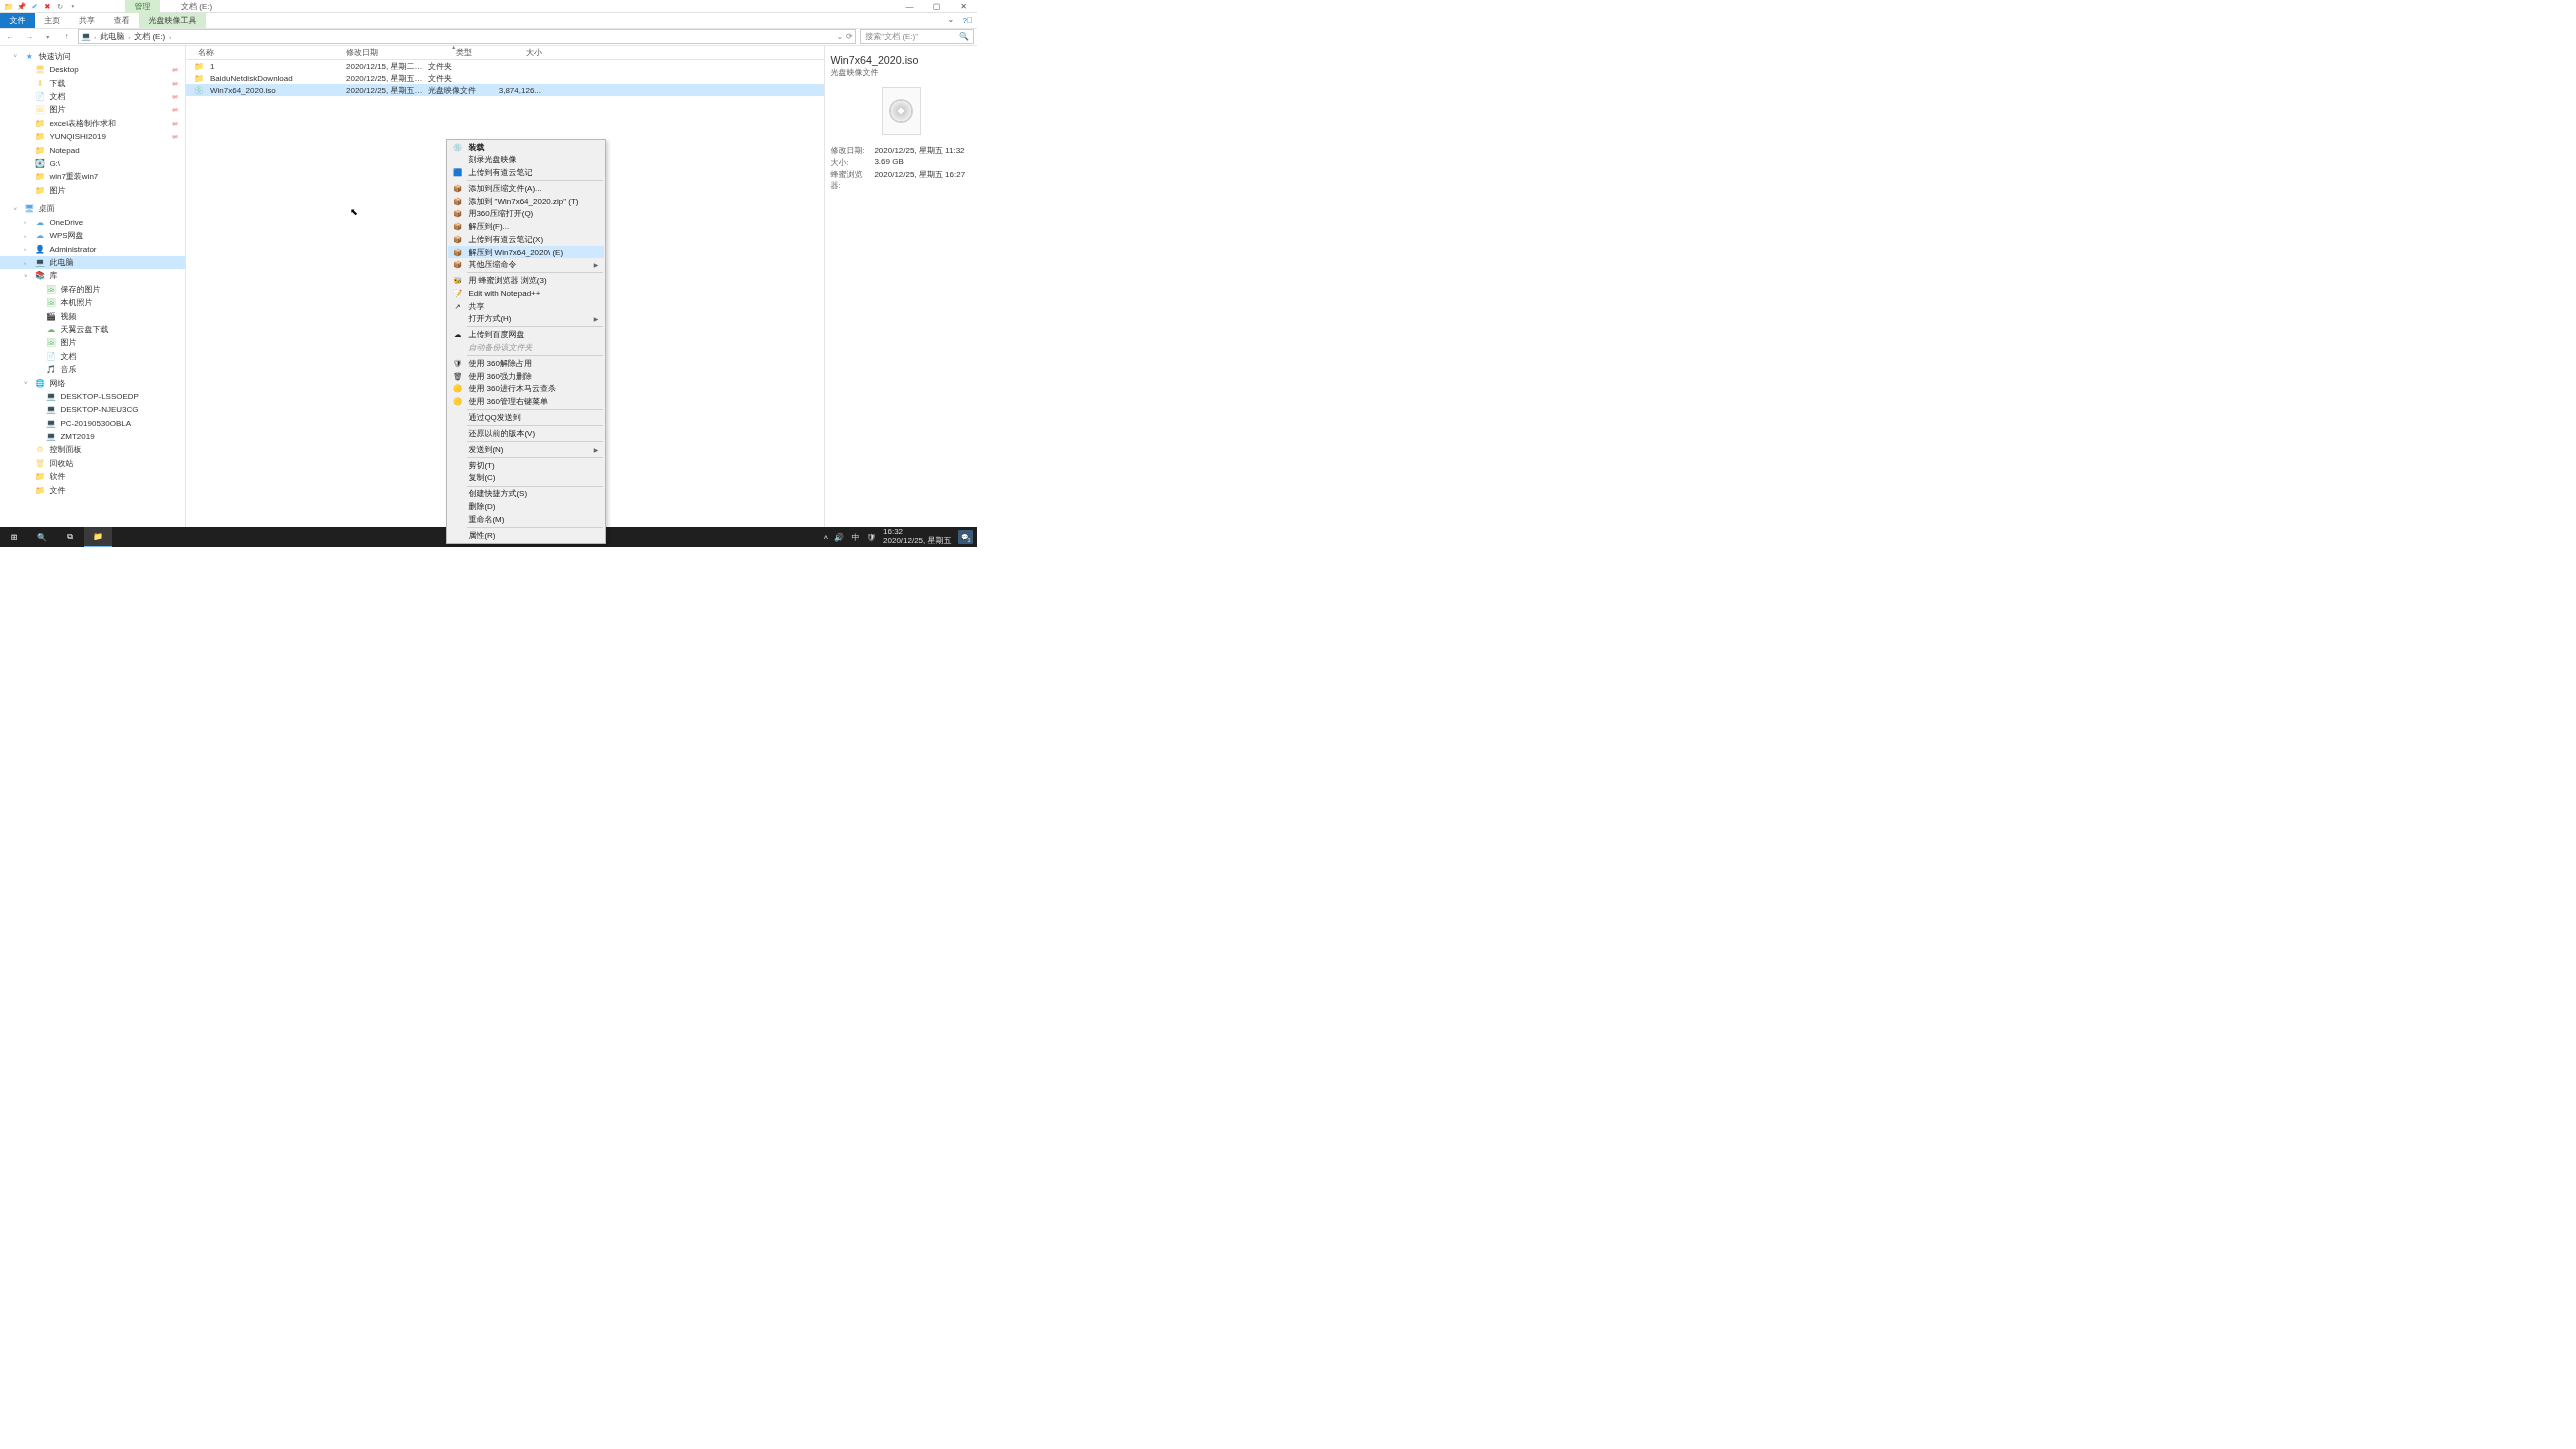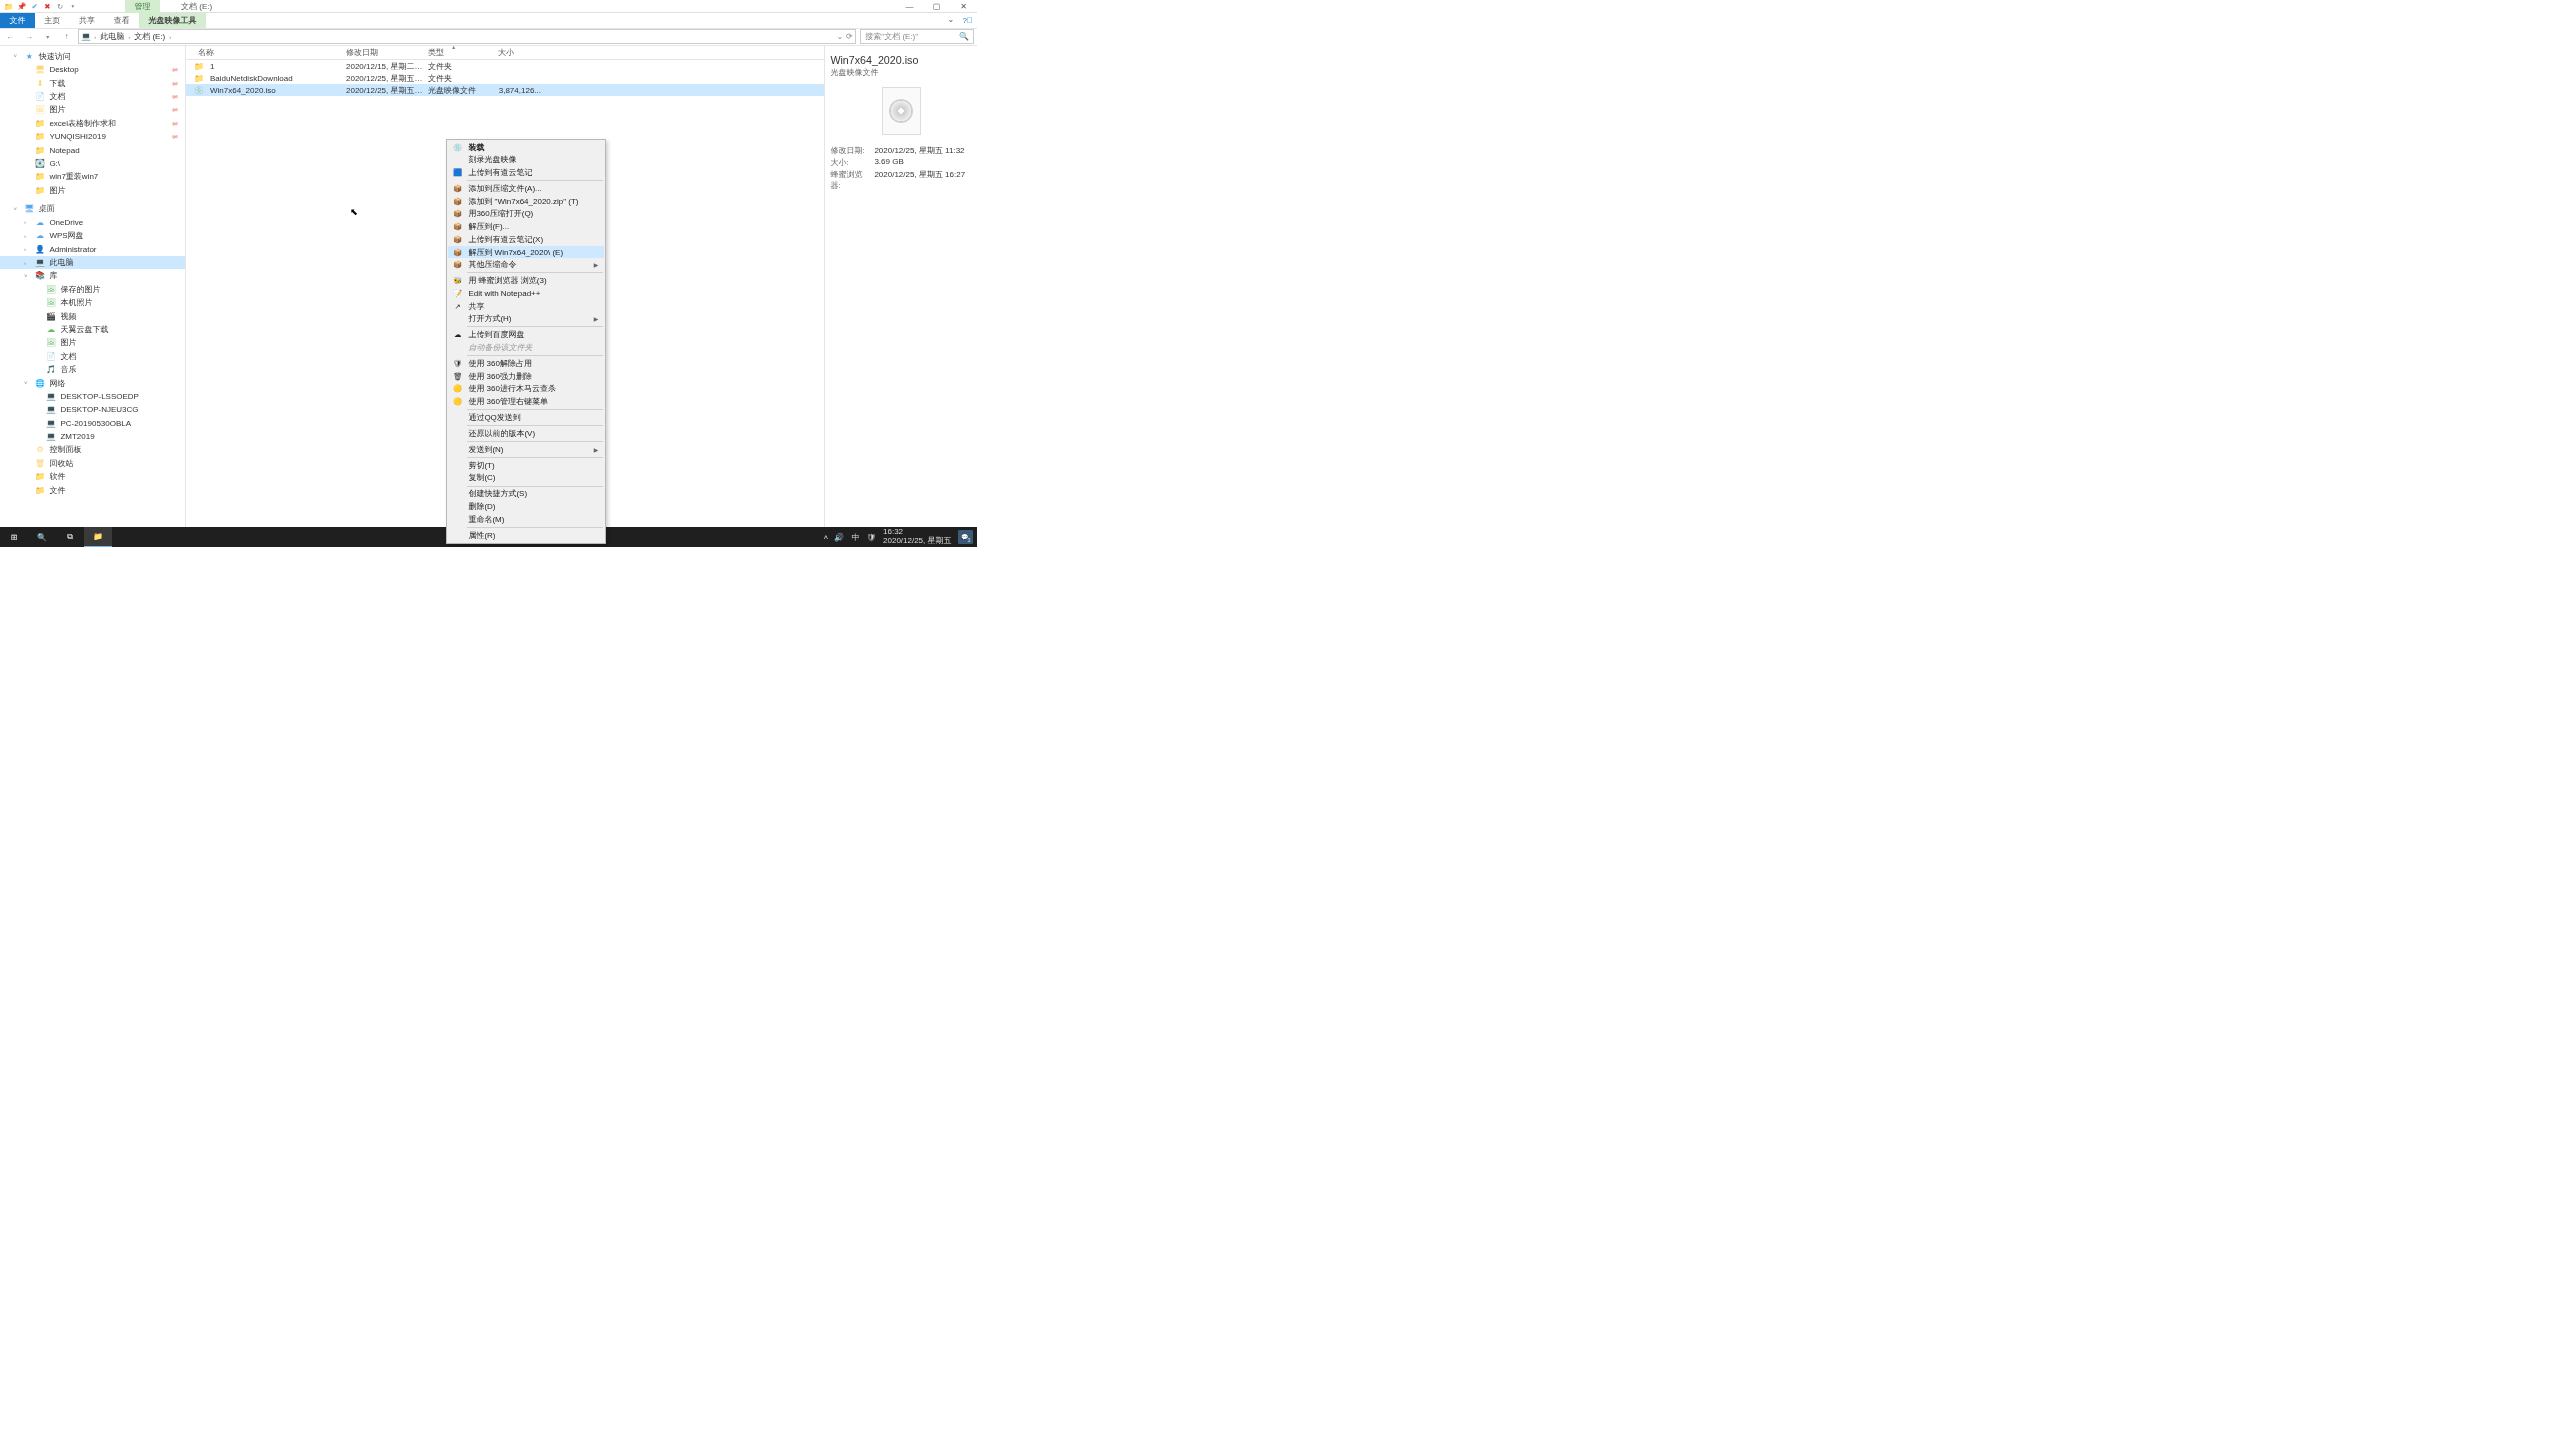--- a/index.html
+++ b/index.html
@@ -11,21 +11,21 @@
 .ribbon-context { margin-left: 47px; background: #d4ecd0; padding: 1.3px 9.4px; color: #3a7a3a; }
 .title-text { position: absolute; left: 181px; color: #555; }
 .win-controls { margin-left: auto; display: flex; }
 .win-btn { width: 27px; height: 13.4px; display: flex; align-items: center; justify-content: center; color: #555; }
 .win-btn:last-child { color: #555; }
 .help-icon { width: 13.4px; height: 13.4px; display: flex; align-items: center; justify-content: center; color: #0078d7; border-radius: 50%; margin-right: 2.7px; }
 
 .ribbon-tabs { height: 14.8px; display: flex; background: #fff; }
 .ribbon-tab { padding: 2px 9.4px; color: #555; }
 .ribbon-tab.file { background: #1979ca; color: #fff; }
-.ribbon-tab.context { background: #d4ecd0; color: #444; font-weight: bold; }
+.ribbon-tab.context { background: #d4ecd0; color: #444; }
 .ribbon-expand { margin-left: auto; padding: 2px 6.7px; color: #555; }
 
 .address-row { height: 17.4px; display: flex; align-items: center; border-top: 0.7px solid #e5e5e5; border-bottom: 0.7px solid #e5e5e5; background: #fff; padding: 0 2.7px; gap: 4px; }
 .nav-btn { width: 14.8px; height: 14.8px; display: flex; align-items: center; justify-content: center; color: #888; }
 .breadcrumb { flex: 1; height: 14.8px; border: 0.7px solid #ccc; display: flex; align-items: center; padding: 0 2.7px; gap: 2.7px; min-width: 0; }
 .bc-part { color: #333; padding: 0 1.3px; }
 .bc-sep { color: #888; font-size: 6px; }
 .bc-controls { margin-left: auto; display: flex; gap: 2.7px; color: #888; }
 .search-box { width: 114px; height: 14.8px; border: 0.7px solid #ccc; display: flex; align-items: center; padding: 0 4px; color: #888; }
 .search-box .mag { margin-left: auto; }
@@ -312,21 +312,21 @@
         <span class="ico ico-folder">📁</span>
         <span>文件</span>
       </div>
     </div>
 
   <div class="list-pane">
     <div class="col-headers">
       <span class="sort-ind">▲</span>
       <div class="ch" id="ch-name" style="width: 148px;">名称</div>
       <div class="ch" id="ch-date" style="width: 82px;">修改日期</div>
-      <div class="ch" id="ch-type" style="width: 70px;">类型</div>
+      <div class="ch" id="ch-type" style="width: 70px; margin-left: 28px;">类型</div>
       <div class="ch" id="ch-size" style="width: 47px;">大小</div>
     </div>
     <div id="filelist">
         <div class="list-row">
           <span class="ico ico-folder">📁</span>
           <div class="cell" style="width:136px">1</div>
           <div class="cell" style="width:82px">2020/12/15, 星期二 1...</div>
           <div class="cell" style="width:70px">文件夹</div>
           <div class="cell" style="width:47px;text-align:right"></div>
         </div>

